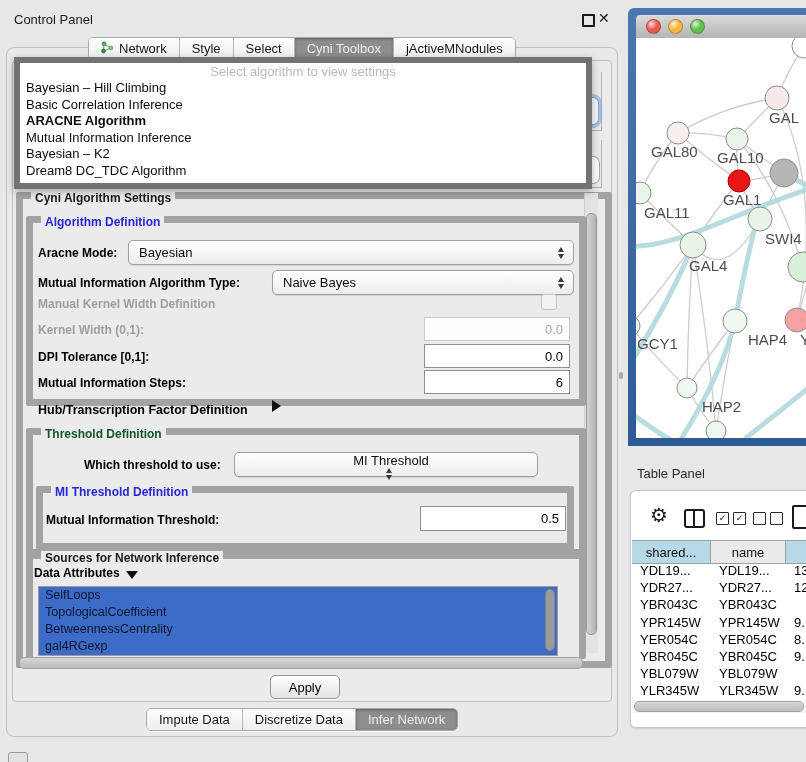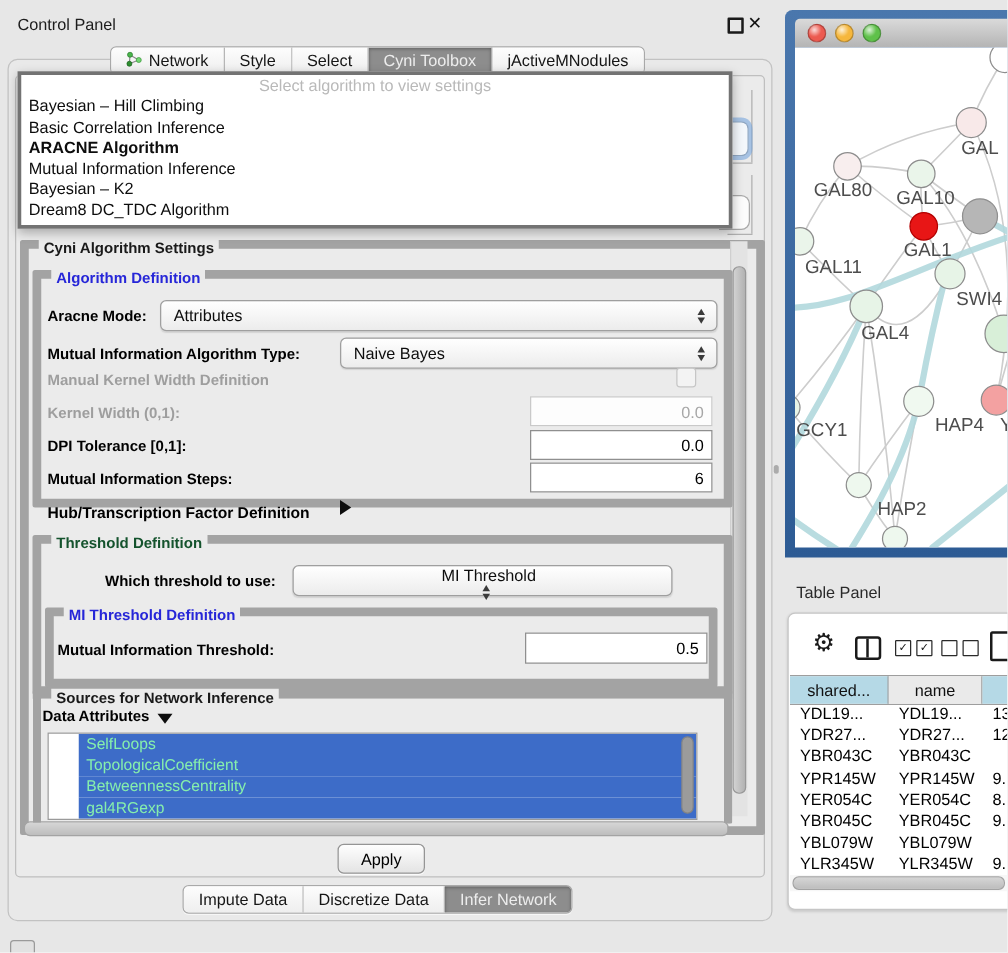--- a/index.html
+++ b/index.html
@@ -25,21 +25,21 @@
                border:1px solid #bfbfbf;border-radius:4px;}
 
   
   .frag-line{background:#b0b0b0;}
   .frag-combo1{left:576px;top:97px;width:22px;height:26px;background:#f3f7fb;border:1px solid #8fa6c0;
                border-left:none;border-radius:0 6px 6px 0;box-shadow:0 0 0 3px rgba(110,160,220,.55);}
   .frag-combo2{left:575px;top:156px;width:24px;height:26px;background:#fcfcfc;border:1px solid #a9a9a9;
                border-left:none;border-radius:0 7px 7px 0;}
 
   
-  .popup{left:14px;top:57px;width:566px;height:120px;background:#fff;border:3px solid #737373;
+  .popup{left:14px;top:57px;width:566px;height:120px;background:#fff;border:6px solid #737373;
          box-shadow:0 3px 8px rgba(0,0,0,.28);z-index:30;}
   .popup-header{height:17px;line-height:17px;text-align:center;color:#b9b9b9;font-size:13px;}
   .popup-item{height:16.5px;line-height:16.5px;padding-left:6px;font-size:13px;color:#0d0d0d;}
   .popup-item.bold{font-weight:bold;}
 
   
   .gb{border:7px solid #a3a3a3;border-radius:2px;}
   .gb-title{position:absolute;top:-8px;left:8px;background:#ebebeb;padding:0 4px;
             font-size:12px;font-weight:bold;color:#1a1a1a;white-space:nowrap;}
   .gb-title.blue{color:#2626d8;}
@@ -62,21 +62,21 @@
          display:flex;align-items:center;justify-content:flex-end;padding-right:6px;}
   .field.dis{border-color:#c9c9c9;color:#a7a7a7;background:#fdfdfd;}
   .checkbox{width:14px;height:14px;border:1px solid #c6c6c6;border-radius:3px;background:#f3f3f3;}
 
   .arrow-right{width:0;height:0;border-top:6px solid transparent;border-bottom:6px solid transparent;
                border-left:9px solid #0d0d0d;}
   .arrow-down{width:0;height:0;border-left:6px solid transparent;border-right:6px solid transparent;
               border-top:8px solid #0d0d0d;}
 
   .attrlist{left:38px;top:586px;width:518px;height:68px;border:1px solid #9a9a9a;background:#fff;overflow:hidden;}
-  .attr-item{height:17px;line-height:17px;padding-left:6px;font-size:12.5px;color:#86efac;background:#3d6cc8;margin-left:24px;}
+  .attr-item{height:17px;line-height:17px;padding-left:6px;font-size:12.5px;color:#0f172a;background:#3d6cc8;}
 
   .vsb-track{background:#e3e3e3;border-left:1px solid #cfcfcf;}
   .sb-thumb{background:linear-gradient(90deg,#d2d2d2,#b2b2b2);border:1px solid #989898;border-radius:5px;}
   .hsb-thumb{background:linear-gradient(#d6d6d6,#bdbdbd);border:1px solid #a3a3a3;border-radius:5px;}
 
   .btn{border:1px solid #959595;border-radius:5px;background:linear-gradient(#fefefe,#e4e4e4);
        font-size:13px;color:#000;display:flex;align-items:center;justify-content:center;
        box-shadow:0 1px 0 rgba(255,255,255,.8);}
 
   
@@ -177,21 +177,21 @@
   <div class="abs vsb-track" style="left:584px;top:193px;width:13px;height:460px;">
     <div class="sb-thumb" style="position:absolute;left:1px;top:20px;width:9px;height:420px;"></div>
   </div>
 
   <div class="abs gb" style="left:26px;top:216px;width:546px;height:176px;">
     <span class="gb-title blue">Algorithm Definition</span>
   </div>
 
   <div class="abs lbl" style="left:38px;top:246px;">Aracne Mode:</div>
   <div class="abs combo" style="left:128px;top:240px;width:434px;">
-    <span class="val">Attributes</span>
+    <span class="val">Bayesian</span>
     <span class="spin">
         <span class="tri-up"></span>
         <span class="tri-down"></span>
       </span>
   </div>
 
   <div class="abs lbl" style="left:38px;top:276px;">Mutual Information Algorithm Type:</div>
   <div class="abs combo" style="left:272px;top:270px;width:290px;">
     <span class="val">Naive Bayes</span>
     <span class="spin">

